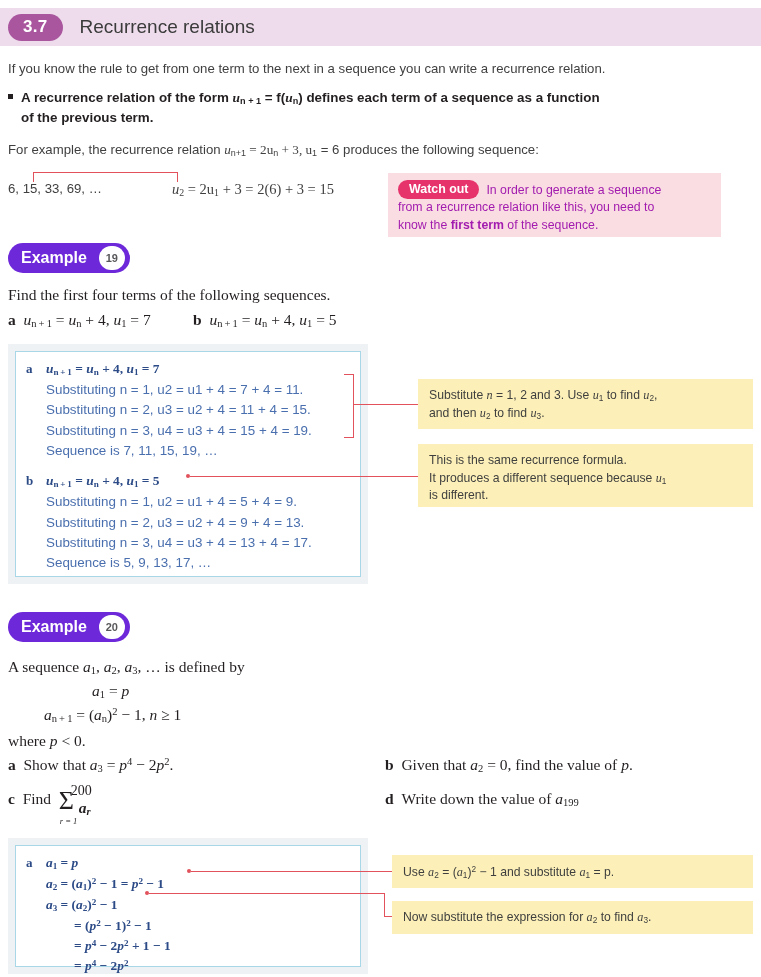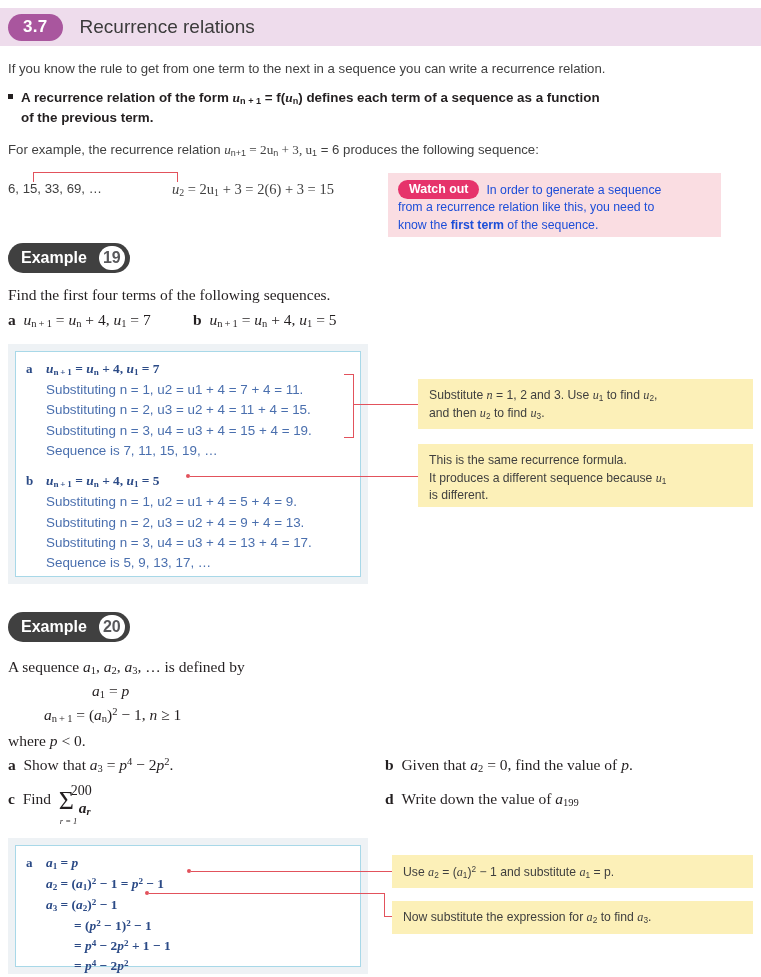--- a/index.html
+++ b/index.html
@@ -89,47 +89,47 @@
     background: #e6336b;
     color: #fff;
     font-size: 12.4px;
     font-weight: bold;
     border-radius: 999px;
     padding: 2px 11px 3px 11px;
     vertical-align: middle;
   }
   .watchout .wo-text {
     font-size: 12.3px;
-    color: #1d4ed8;
+    color: #a21caf;
     line-height: 1.42;
   }
   .watchout .wo-first { display: inline; margin-left: 7px; }
 
   
   .ex-badge {
     position: absolute;
-    background: #404040;
+    background: #6d28d9;
     border-radius: 999px;
     height: 30px;
     display: flex;
     align-items: center;
     padding: 0 5px 0 13px;
   }
   .ex-badge .ex-label {
     color: #ffffff;
     font-size: 16px;
     font-weight: bold;
   }
   .ex-badge .ex-num {
     margin-left: 12px;
     width: 26px; height: 24px;
     border-radius: 999px;
     background: #ffffff;
     color: #58585b;
-    font-size: 16px;
+    font-size: 11px;
     font-weight: bold;
     display: flex;
     align-items: center;
     justify-content: center;
   }
 
   
   .qtext {
     position: absolute;
     font-family: "Liberation Serif", serif;

